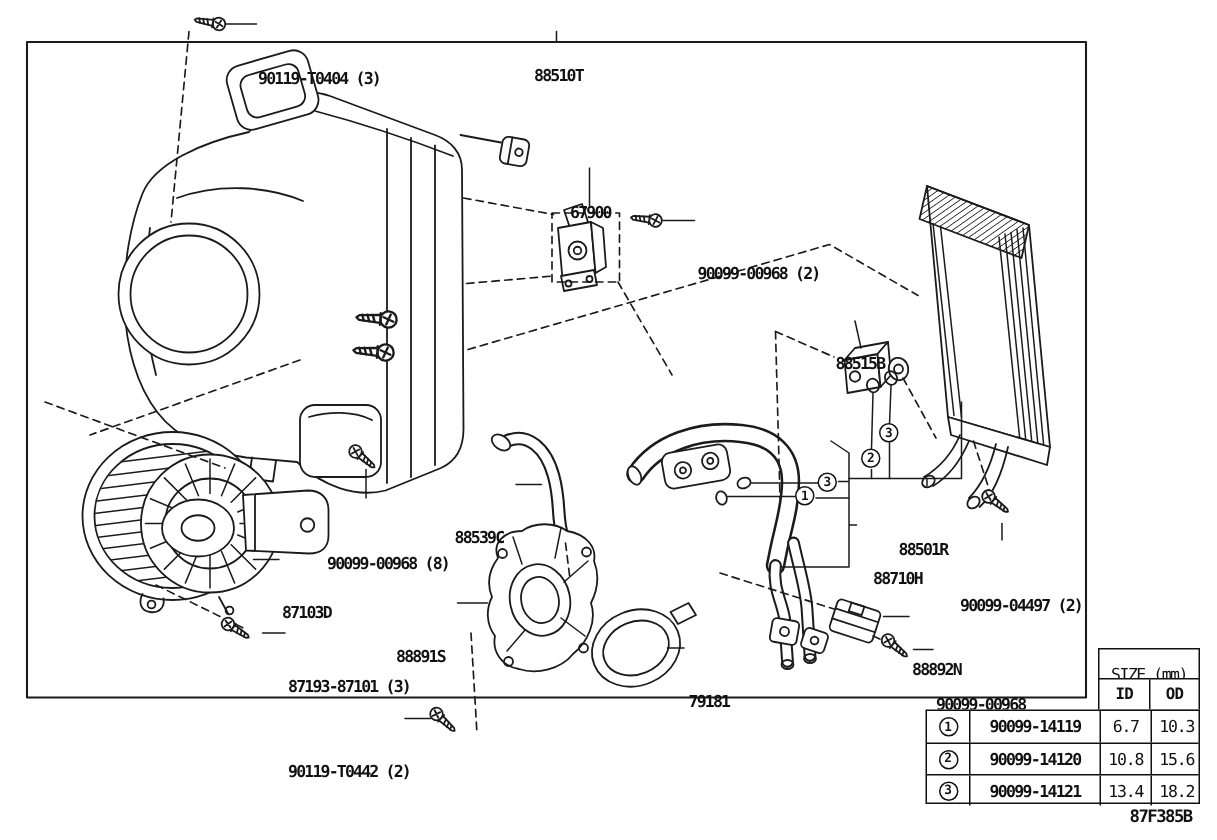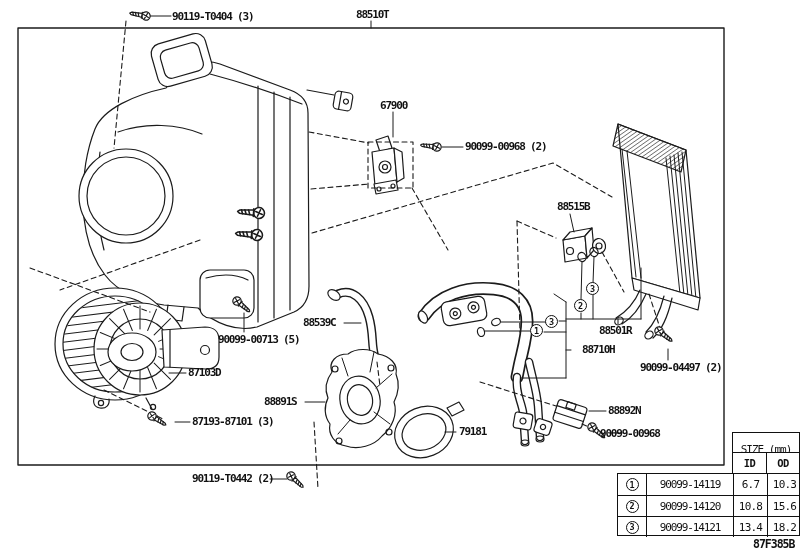--- a/index.html
+++ b/index.html
@@ -4,39 +4,39 @@
 <style>
   html,body{margin:0;padding:0;background:#fff;}
   #stage{position:relative;width:811px;height:560px;background:#fff;overflow:hidden;
          font-family:"DejaVu Sans Mono",monospace;}
   svg{position:absolute;left:0;top:0;}
   .ln{stroke:#1b1b1b;stroke-width:1.2;fill:none;stroke-linejoin:round;stroke-linecap:round;}
   .fw{fill:#fff;}
   .dash{stroke-dasharray:5 3.5;stroke-width:1.1;}
   .thin{stroke-width:1;}
   .lbl{position:absolute;font:700 11px "DejaVu Sans Mono",monospace;letter-spacing:-1.2px;
-       color:#111;white-space:nowrap;line-height:14px;z-index:5;}
+       color:#111;white-space:nowrap;line-height:14px;z-index:5;margin-top:36px;}
   .mk{position:absolute;width:13px;height:13px;border:1.4px solid #111;border-radius:50%;
       background:#fff;box-sizing:border-box;display:flex;align-items:center;justify-content:center;
       font:700 8.5px "DejaVu Sans Mono",monospace;letter-spacing:0;color:#111;z-index:6;}
   
   .tblbox{position:absolute;box-sizing:border-box;border:1.8px solid #111;background:#fff;z-index:5;
           display:flex;align-items:center;justify-content:center;color:#111;}
   .t-title{left:732px;top:432px;width:68px;height:35px;font:400 11px "DejaVu Sans Mono",monospace;letter-spacing:-1px;}
   .t-cols{left:732px;top:452px;width:68px;height:22px;padding:0;display:flex;align-items:stretch;}
   .t-col{flex:0 0 50%;display:flex;align-items:center;justify-content:center;
          font:700 10.5px "DejaVu Sans Mono",monospace;letter-spacing:-0.5px;box-sizing:border-box;}
   .t-col+.t-col{border-left:1.6px solid #111;}
   .t-body{left:617px;top:473px;width:183px;height:63px;display:block;padding:0;}
   .t-row{display:grid;grid-template-columns:28px 87px 34px 34px;height:21px;box-sizing:border-box;}
   .t-row+.t-row{border-top:1.6px solid #111;}
   .t-cell{display:flex;align-items:center;justify-content:center;box-sizing:border-box;
           font:400 11px "DejaVu Sans Mono",monospace;letter-spacing:-0.8px;color:#111;}
   .t-cell+.t-cell{border-left:1.6px solid #111;}
-  .t-part{font-weight:400;letter-spacing:-1.1px;}
+  .t-part{font-weight:700;letter-spacing:-1.1px;}
   .t-mkcell .mk{position:static;}
   .fig-code{position:absolute;left:753px;top:537px;font:700 11.5px "DejaVu Sans Mono",monospace;
             letter-spacing:-1px;color:#111;z-index:5;}
 </style>
 </head>
 <body>
 
 <div id="stage">
 
 <svg width="811" height="560" viewBox="0 0 811 560">
@@ -289,27 +289,27 @@
 
 <div class="lbl" style="left:172px;top:10px">90119-T0404 (3)</div>
 <div class="lbl" style="left:356px;top:8px">88510T</div>
 <div class="lbl" style="left:380px;top:99px">67900</div>
 <div class="lbl" style="left:465px;top:140px">90099-00968 (2)</div>
 <div class="lbl" style="left:557px;top:200px">88515B</div>
 <div class="lbl" style="left:599px;top:324px">88501R</div>
 <div class="lbl" style="left:640px;top:361px">90099-04497 (2)</div>
 <div class="lbl" style="left:582px;top:343px">88710H</div>
 <div class="lbl" style="left:303px;top:316px">88539C</div>
-<div class="lbl" style="left:218px;top:333px">90099-00713 (5)</div>
+<div class="lbl" style="left:218px;top:333px">90099-00968 (8)</div>
 <div class="lbl" style="left:188px;top:366px">87103D</div>
 <div class="lbl" style="left:192px;top:415px">87193-87101 (3)</div>
 <div class="lbl" style="left:264px;top:395px">88891S</div>
 <div class="lbl" style="left:459px;top:425px">79181</div>
 <div class="lbl" style="left:608px;top:404px">88892N</div>
-<div class="lbl" style="left:600px;top:427px">90099-00968</div>
+<div class="lbl" style="left:624px;top:427px">90099-00968</div>
 <div class="lbl" style="left:192px;top:472px">90119-T0442 (2)</div>
 
 <div class="mk" style="left:586px;top:282px">3</div>
 <div class="mk" style="left:574px;top:299px">2</div>
 <div class="mk" style="left:545px;top:315px">3</div>
 <div class="mk" style="left:530px;top:324px">1</div>
 
 <div class="tblbox t-title">SIZE (mm)</div>
 <div class="tblbox t-cols">
   <div class="t-col">ID</div>

